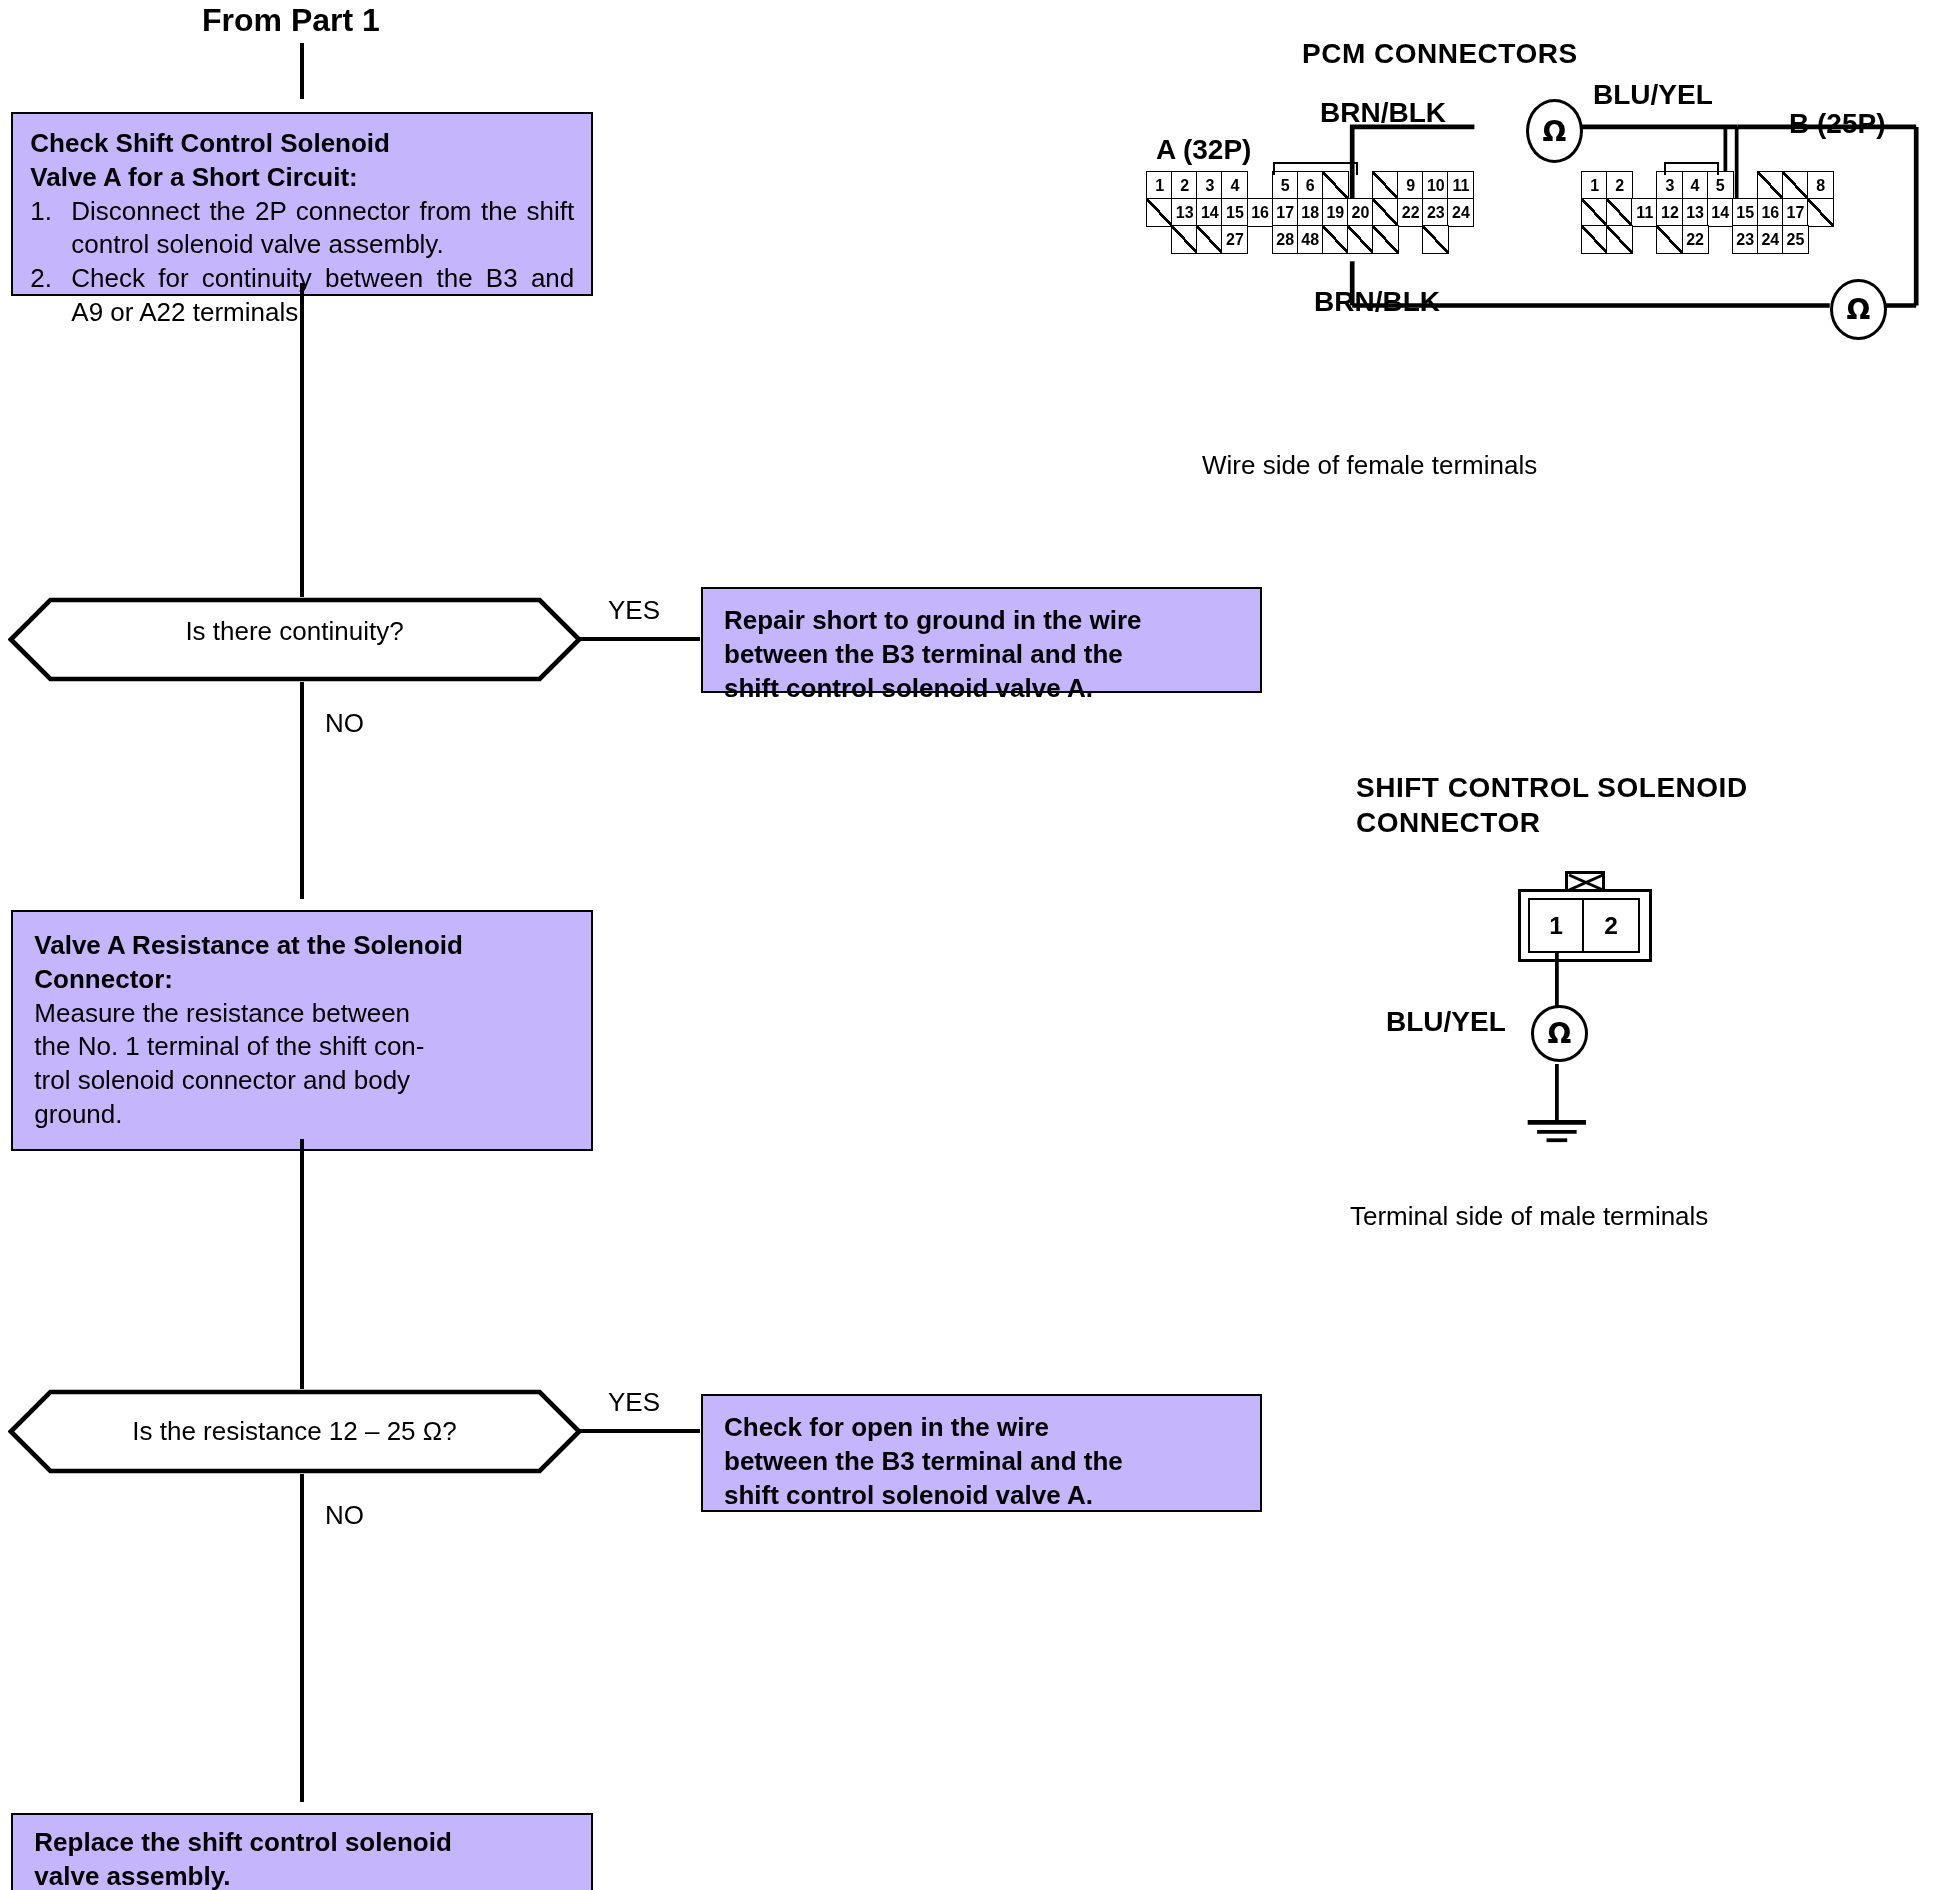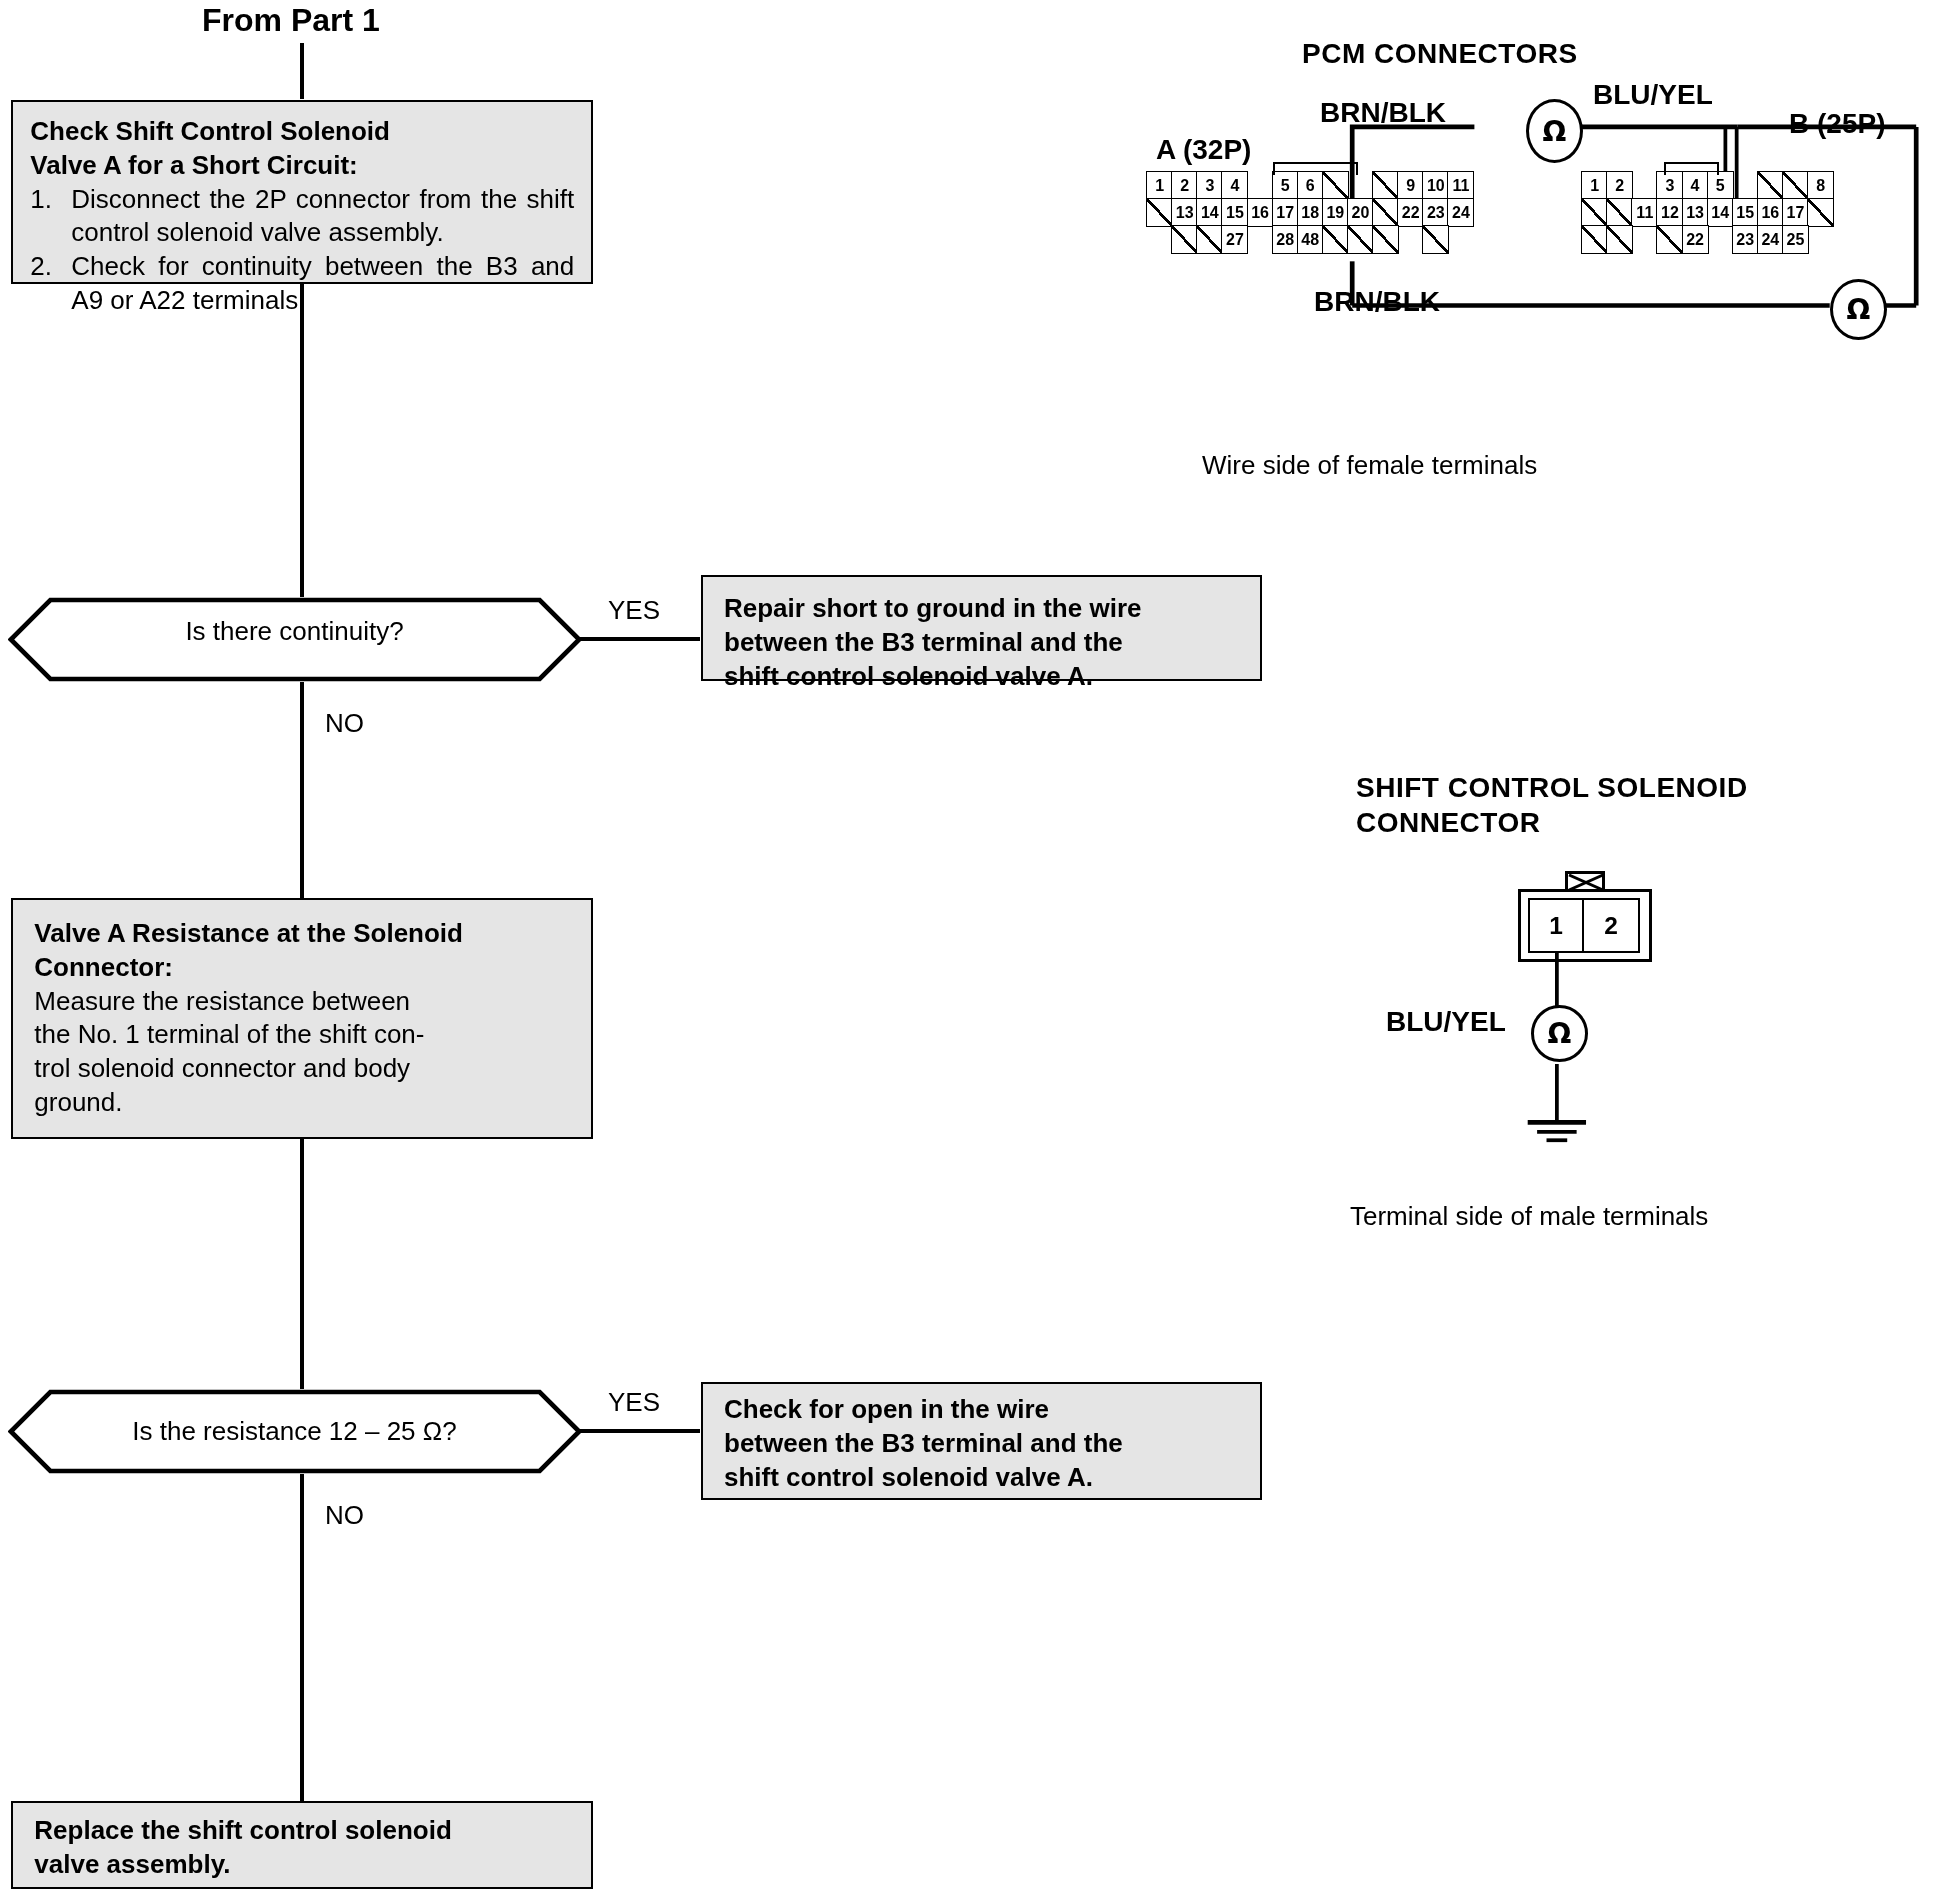--- a/index.html
+++ b/index.html
@@ -1,21 +1,21 @@
 <!DOCTYPE html>
 <html style="font-size:15px"><head>
 <meta charset="utf-8">
 <style>
   html,body{margin:0;padding:0;background:#ffffff;}
   body{width:1959px;height:1891px;position:relative;
        font-family:"Liberation Sans","DejaVu Sans",sans-serif;color:#000;}
   .abs{position:absolute;}
 
   
-  .box{position:absolute;border:2.8px solid #000;background:#e5e5e5;box-sizing:border-box;}
+  .box{position:absolute;border:2.8px solid #000;background:#c4b5fd;box-sizing:border-box;margin-top:12px;}
   .box .inner{padding:13px 17px;}
   .bold{font-weight:bold;}
   .ln{line-height:1.30;}
   .fs28{font-size:26px;}
 
   
   .numlist{margin:0;padding:0;list-style:none;}
   .numlist li{display:flex;font-size:26px;line-height:1.30;}
   .numlist li .n{width:41px;flex:0 0 41px;}
   .numlist li .t{flex:1;text-align:justify;}
@@ -119,21 +119,21 @@
   <svg width="574" height="85" viewBox="0 0 610 90">
     <polygon points="45,3 565,3 607,45 565,87 45,87 3,45" fill="#ffffff" stroke="#000000" stroke-width="5"></polygon>
   </svg>
   <div class="hextext">Is the resistance 12 – 25 Ω?</div>
 </div>
 
 <div class="hline" style="left:576px;top:1429px;width:124px;"></div>
 <div class="lbl" style="left:608px;top:1387px;">YES</div>
 
 <div class="box" style="left:701px;top:1382px;width:561px;height:118px;">
-  <div class="inner" style="padding:9px 21px;">
+  <div class="inner" style="padding:15px 21px;">
     <div class="bold fs28 ln" style="display:flex;justify-content:space-between;width:86%;">
       <span>Check for open in the wire</span>
     </div>
     <div class="bold fs28 ln">between the B3 terminal and the</div>
     <div class="bold fs28 ln">shift control solenoid valve A.</div>
   </div>
 </div>
 
 <div class="vline" style="left:300px;top:1474px;height:328px;"></div>
 <div class="lbl" style="left:325px;top:1500px;">NO</div>

